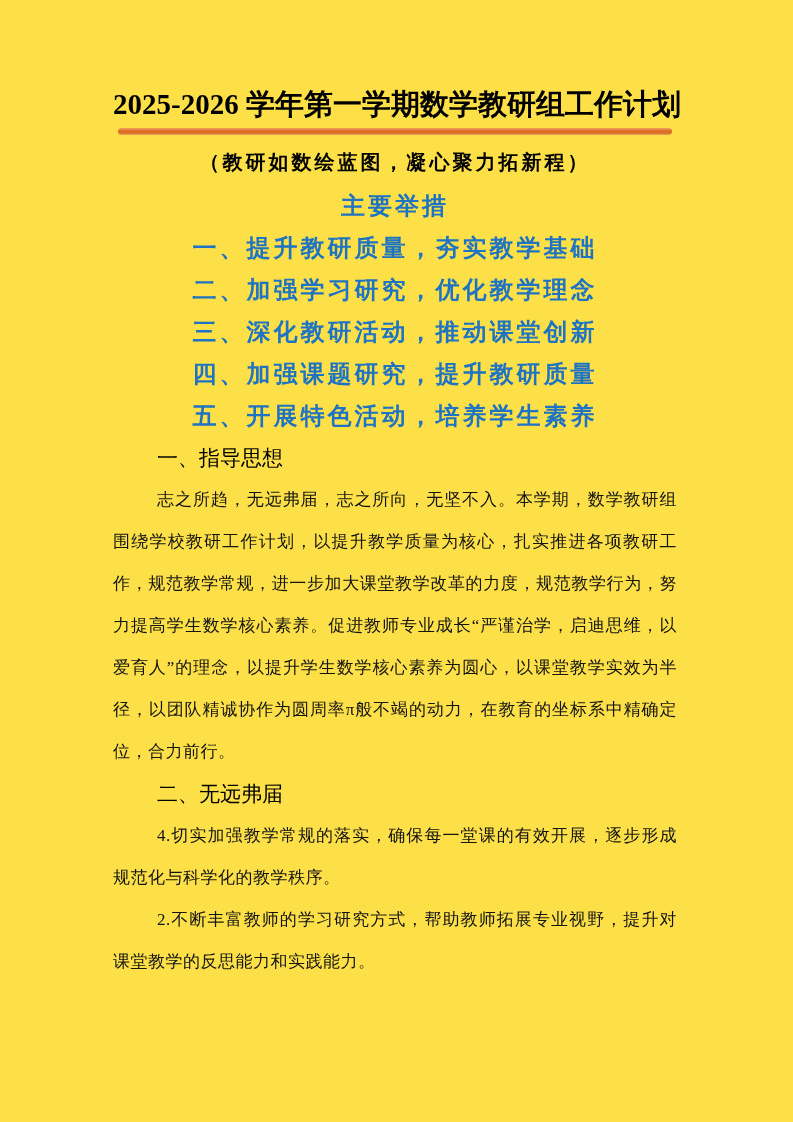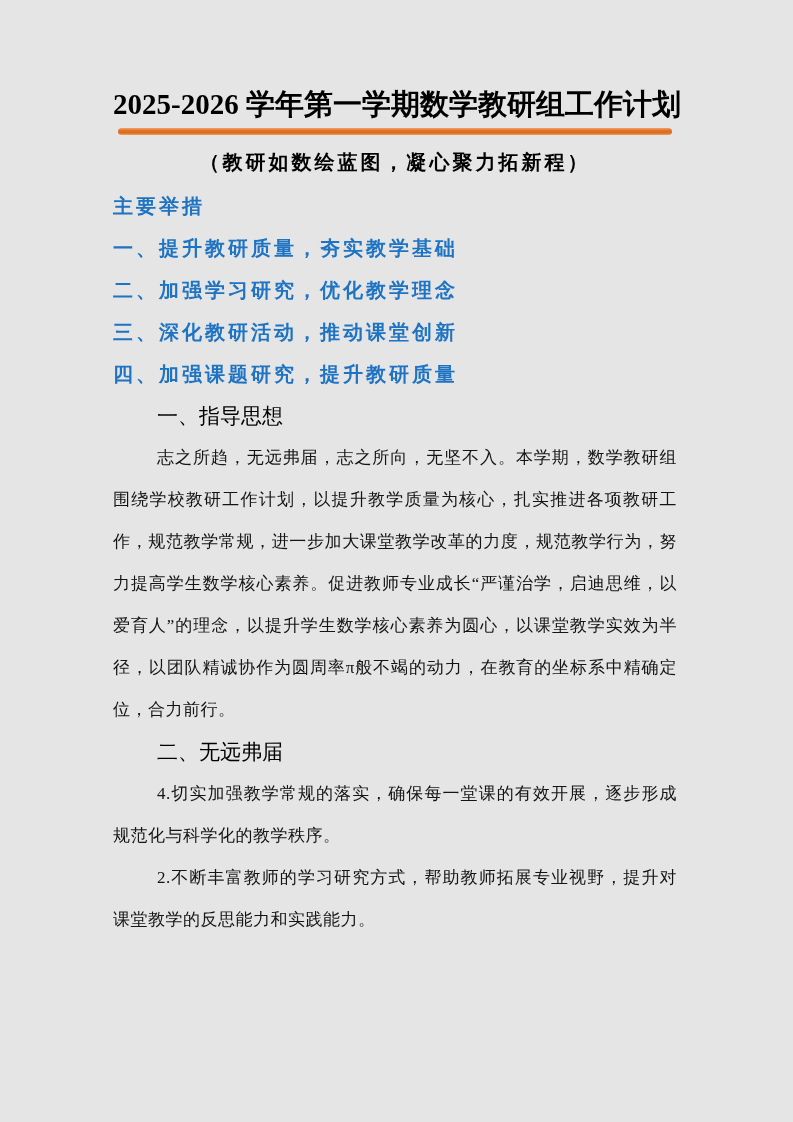--- a/index.html
+++ b/index.html
@@ -11,21 +11,21 @@
     width: 793px;
     height: 1122px;
     overflow: hidden;
     color: #111111;
   }
   .page {
     box-sizing: border-box;
     width: 793px;
     height: 1122px;
     padding: 84px 116px 0 113px;
-    background: #e5e5e5;
+    background: #fde047;
   }
   
   .doc-title {
     margin: 0;
     text-align: center;
     font-family: "Liberation Serif", "DejaVu Serif", serif;
     font-weight: 700;
     font-size: 29px;
     line-height: 40px;
     color: #000000;
@@ -46,23 +46,24 @@
     font-weight: 700;
     font-size: 20px;
     line-height: 34px;
     letter-spacing: 3px;
     color: #000000;
     white-space: nowrap;
   }
   
   .measures {
     margin-top: 6px;
+    text-align: center;
     font-family: Liberation Sans, sans-serif;
     font-weight: 700;
-    font-size: 20px;
+    font-size: 24px;
     line-height: 42px;
     letter-spacing: 3px;
     white-space: nowrap;
   }
   .measures-heading,
   .measure-item {
     color: #1e73c2;
   }
   
   .section-heading {
@@ -98,20 +99,21 @@
   <div class="title-rule"></div>
 
   <div class="doc-subtitle">（教研如数绘蓝图，凝心聚力拓新程）</div>
 
   <div class="measures">
     <div class="measures-heading">主要举措</div>
     <div class="measure-item">一、提升教研质量，夯实教学基础</div>
     <div class="measure-item">二、加强学习研究，优化教学理念</div>
     <div class="measure-item">三、深化教研活动，推动课堂创新</div>
     <div class="measure-item">四、加强课题研究，提升教研质量</div>
+    <div class="measure-item">五、开展特色活动，培养学生素养</div>
   </div>
 
   <h2 class="section-heading">一、指导思想</h2>
 
   <p class="body-par">志之所趋，无远弗届，志之所向，无坚不入。本学期，数学教研组围绕学校教研工作计划，以提升教学质量为核心，扎实推进各项教研工作，规范教学常规，进一步加大课堂教学改革的力度，规范教学行为，努力提高学生数学核心素养。促进教师专业成长“严谨治学，启迪思维，以爱育人”的理念，以提升学生数学核心素养为圆心，以课堂教学实效为半径，以团队精诚协作为圆周率π般不竭的动力，在教育的坐标系中精确定位，合力前行。</p>
 
   <h2 class="section-heading">二、无远弗届</h2>
 
   <p class="body-par">4.切实加强教学常规的落实，确保每一堂课的有效开展，逐步形成规范化与科学化的教学秩序。</p>
 

